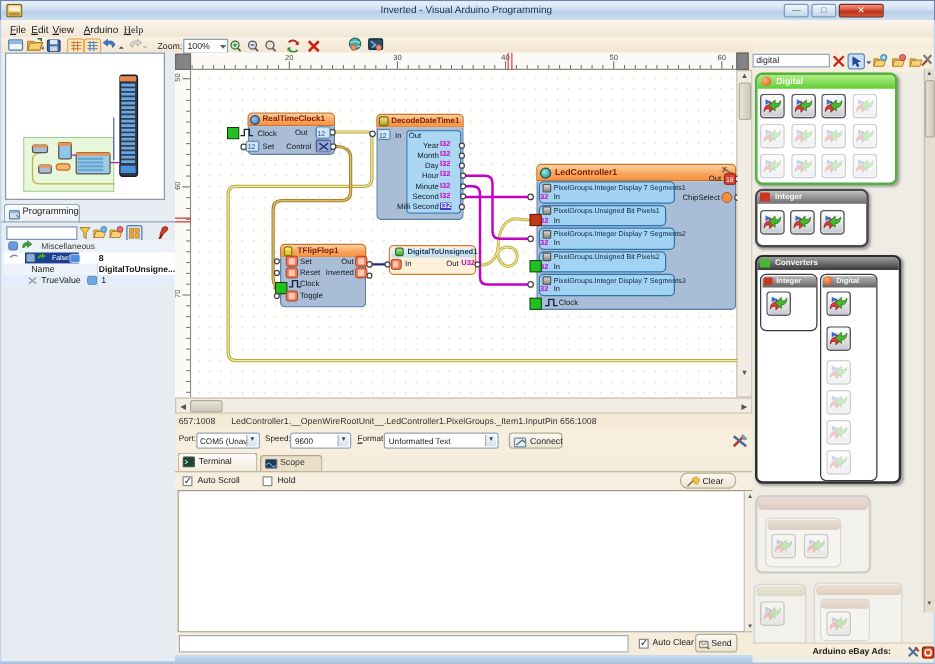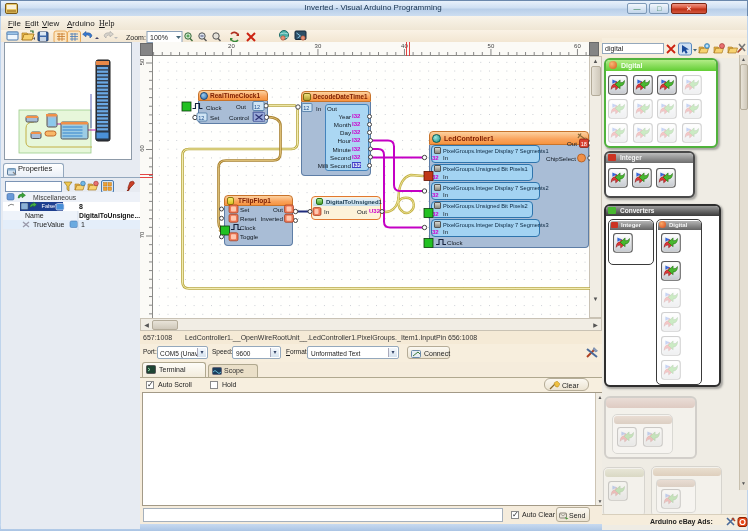--- a/index.html
+++ b/index.html
@@ -193,21 +193,21 @@
  <g fill="#68a8d8">
       <rect x="58.5" y="84" width="20" height="2"></rect>
       <rect x="58.5" y="87" width="20" height="2"></rect>
       <rect x="58.5" y="90" width="20" height="2"></rect>
       <rect x="58.5" y="93" width="20" height="2"></rect>
     </g>
  <rect x="27" y="90" width="10" height="6.5" rx="1.5" fill="#a9bdd6" stroke="#555"></rect>
  <rect x="27" y="90" width="10" height="2" fill="#f09048"></rect>
  <rect x="41" y="89" width="11" height="5" rx="2.5" fill="#f8b868" stroke="#c06828"></rect>
 </svg>
-<div id="propstab" class="abs"><span style="margin-left:14px;">Properties</span>
+<div id="propstab" class="abs"><span style="margin-left:14px;">Programming</span>
 <svg style="position:absolute;left:3px;top:3px;" width="10" height="9" viewBox="0 0 10 9">
       <rect x="0.5" y="1.5" width="8" height="6.5" rx="1" fill="#cfe0f0" stroke="#5a7a9a"></rect>
       <rect x="0.5" y="1.5" width="8" height="2" fill="#8ab0d0"></rect>
       <path d="M6 5 l3 3" stroke="#888" stroke-width="1.2"></path>
     </svg></div>
 <div id="propline" class="abs"></div>
 <div id="searchbox" class="abs"></div>
 <svg class="abs" style="left:63px;top:180px;" width="75" height="13" viewBox="0 0 75 13">
  <path d="M1 2 l8 0 l-3 4 l0 5 l-2 -1.5 l0 -3.5 z" fill="#f0c850" stroke="#8a6a10" stroke-width="0.6"></path>
  <path d="M12 10 l1.5 -5 l8 0 l-1.5 5 z" fill="#f8d270" stroke="#ab7a20" stroke-width="0.7"></path>

